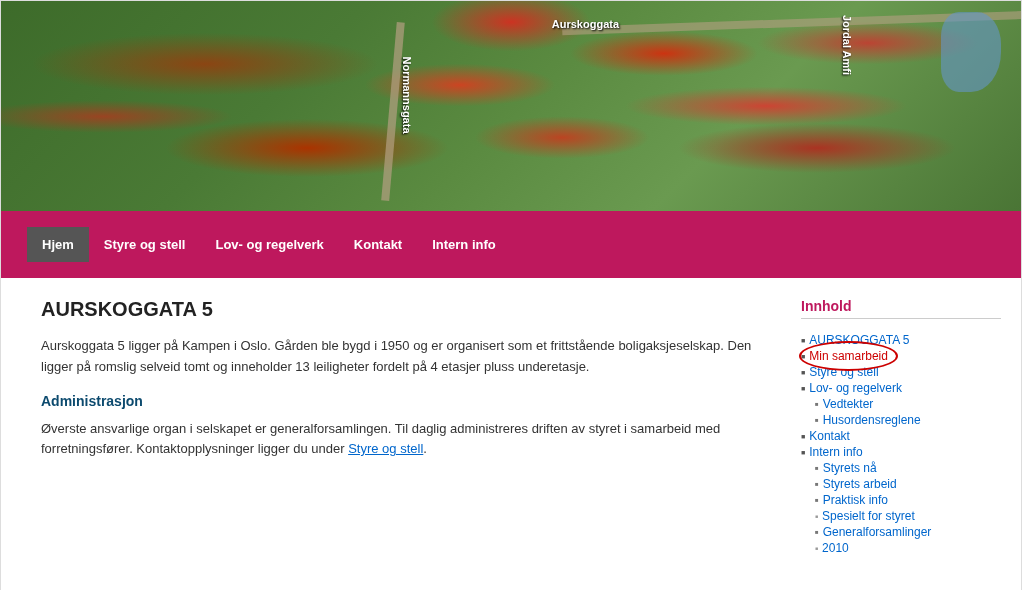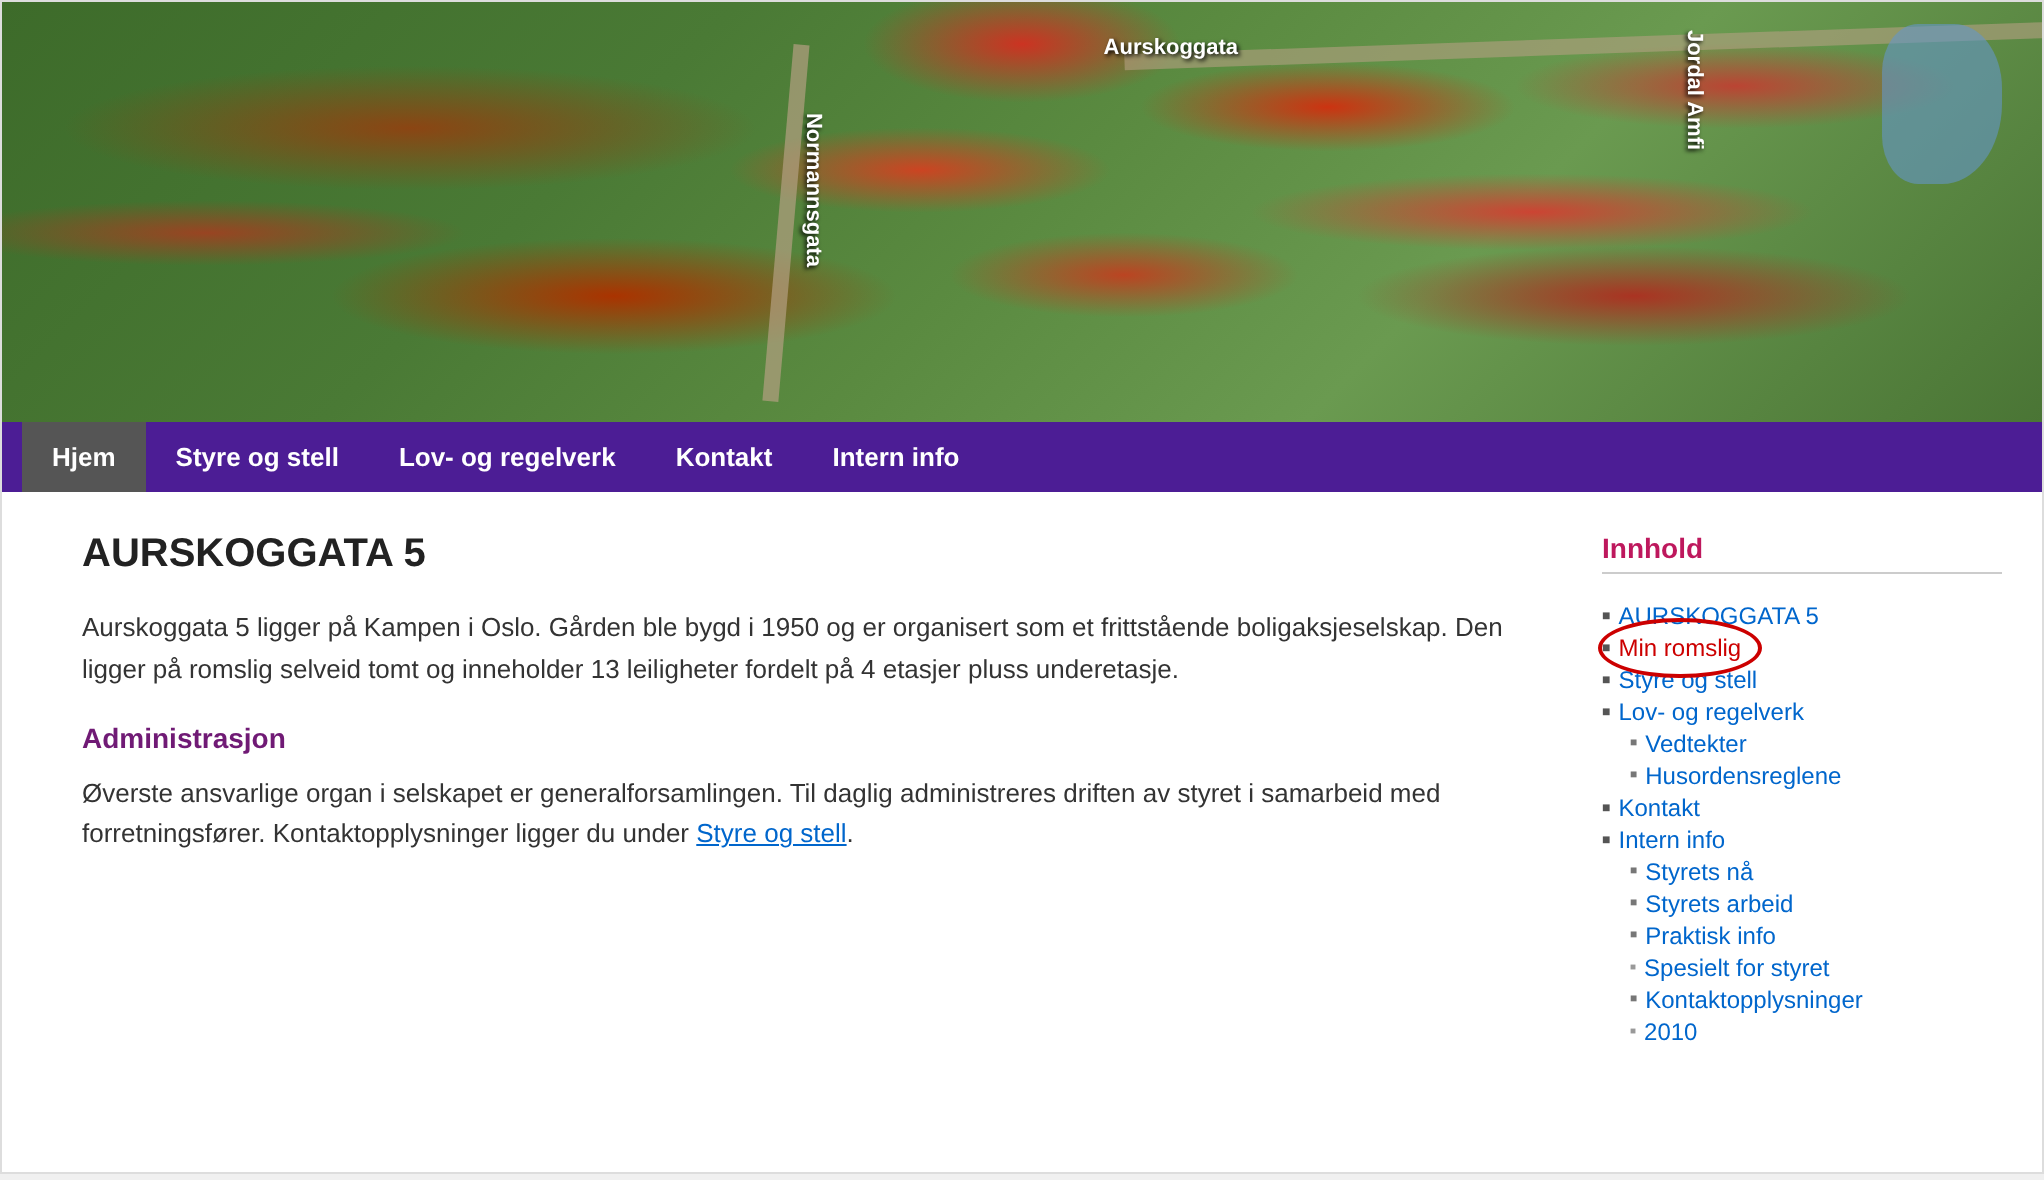--- a/index.html
+++ b/index.html
@@ -73,22 +73,22 @@
       top: 5%;
       right: 2%;
       width: 60px;
       height: 80px;
       background: rgba(100,150,200,0.6);
       border-radius: 30% 40% 50% 30%;
     }
 
     
     .navbar {
-      background: #4c1d95;
-      padding: 0;
+      background: #be185d;
+      padding: 16px;
       width: 100%;
     }
     .navbar ul {
       list-style: none;
       display: flex;
       padding: 0 10px;
     }
     .navbar ul li a {
       display: block;
       color: #fff;
@@ -121,21 +121,21 @@
     }
     .content-area p {
       font-size: 13px;
       color: #333;
       line-height: 1.6;
       margin-bottom: 15px;
     }
     .content-area h2 {
       font-size: 14px;
       font-weight: bold;
-      color: #701a75;
+      color: #0c4a6e;
       margin-bottom: 10px;
     }
     .content-area a {
       color: #0066cc;
       text-decoration: underline;
     }
 
     
     .sidebar {
       width: 200px;
@@ -276,21 +276,21 @@
       <h3>Innhold</h3>
       <div class="sidebar-innhold">
         <ul>
 
           <li>
             <a href="#">AURSKOGGATA 5</a>
           </li>
 
           <li class="active-item">
             <span class="highlight-circle">
-              <a href="#">Min romslig</a>
+              <a href="#">Min samarbeid</a>
             </span>
           </li>
 
           <li>
             <a href="#">Styre og stell</a>
           </li>
 
           <li>
             <a href="#">Lov- og regelverk</a>
           </li>
@@ -327,21 +327,21 @@
           </li>
         </ul>
 
         <ul class="sub-sub-items">
           <li>
             <a href="#">Spesielt for styret</a>
           </li>
         </ul>
         <ul class="sub-items">
           <li>
-            <a href="#">Kontaktopplysninger</a>
+            <a href="#">Generalforsamlinger</a>
           </li>
         </ul>
         <ul class="sub-sub-items">
           <li>
             <a href="#">2010</a>
           </li>
         </ul>
       </div>
     </div>
 

